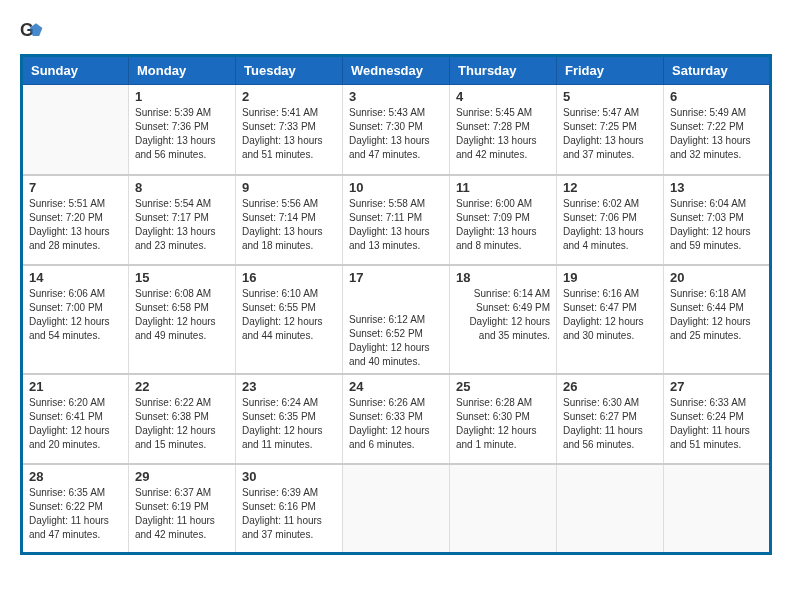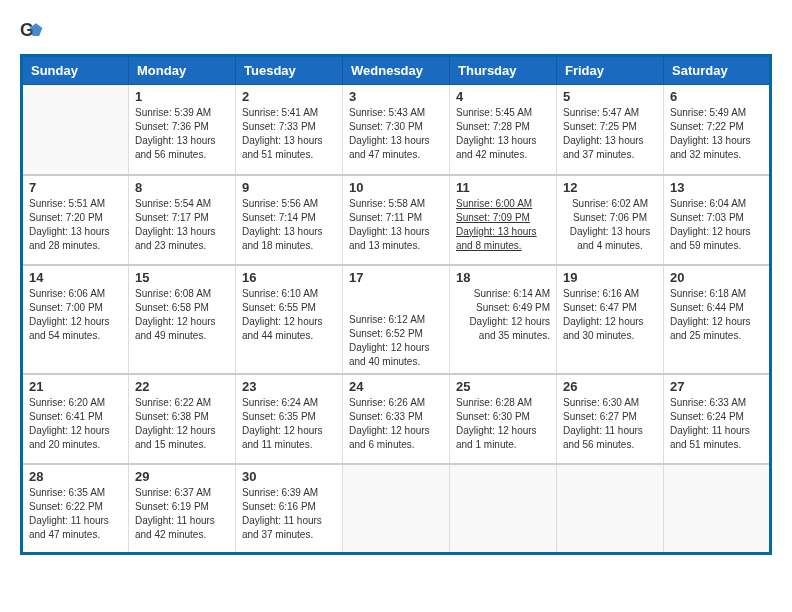--- a/index.html
+++ b/index.html
@@ -187,28 +187,28 @@
         </td>
         <td>
           <div class="day-number">10</div>
           <div class="day-info" style="white-space: pre-line;">Sunrise: 5:58 AM
 Sunset: 7:11 PM
 Daylight: 13 hours
 and 13 minutes.</div>
         </td>
         <td>
           <div class="day-number">11</div>
-          <div class="day-info" style="white-space: pre-line; text-decoration: underline;">Sunrise: 6:00 AM
+          <div class="day-info" style="white-space: pre-line;">Sunrise: 6:00 AM
 Sunset: 7:09 PM
 Daylight: 13 hours
 and 8 minutes.</div>
         </td>
         <td>
           <div class="day-number">12</div>
-          <div class="day-info" style="white-space: pre-line; text-align: center;">Sunrise: 6:02 AM
+          <div class="day-info" style="white-space: pre-line;">Sunrise: 6:02 AM
 Sunset: 7:06 PM
 Daylight: 13 hours
 and 4 minutes.</div>
         </td>
         <td>
           <div class="day-number">13</div>
           <div class="day-info" style="white-space: pre-line;">Sunrise: 6:04 AM
 Sunset: 7:03 PM
 Daylight: 12 hours
 and 59 minutes.</div>

